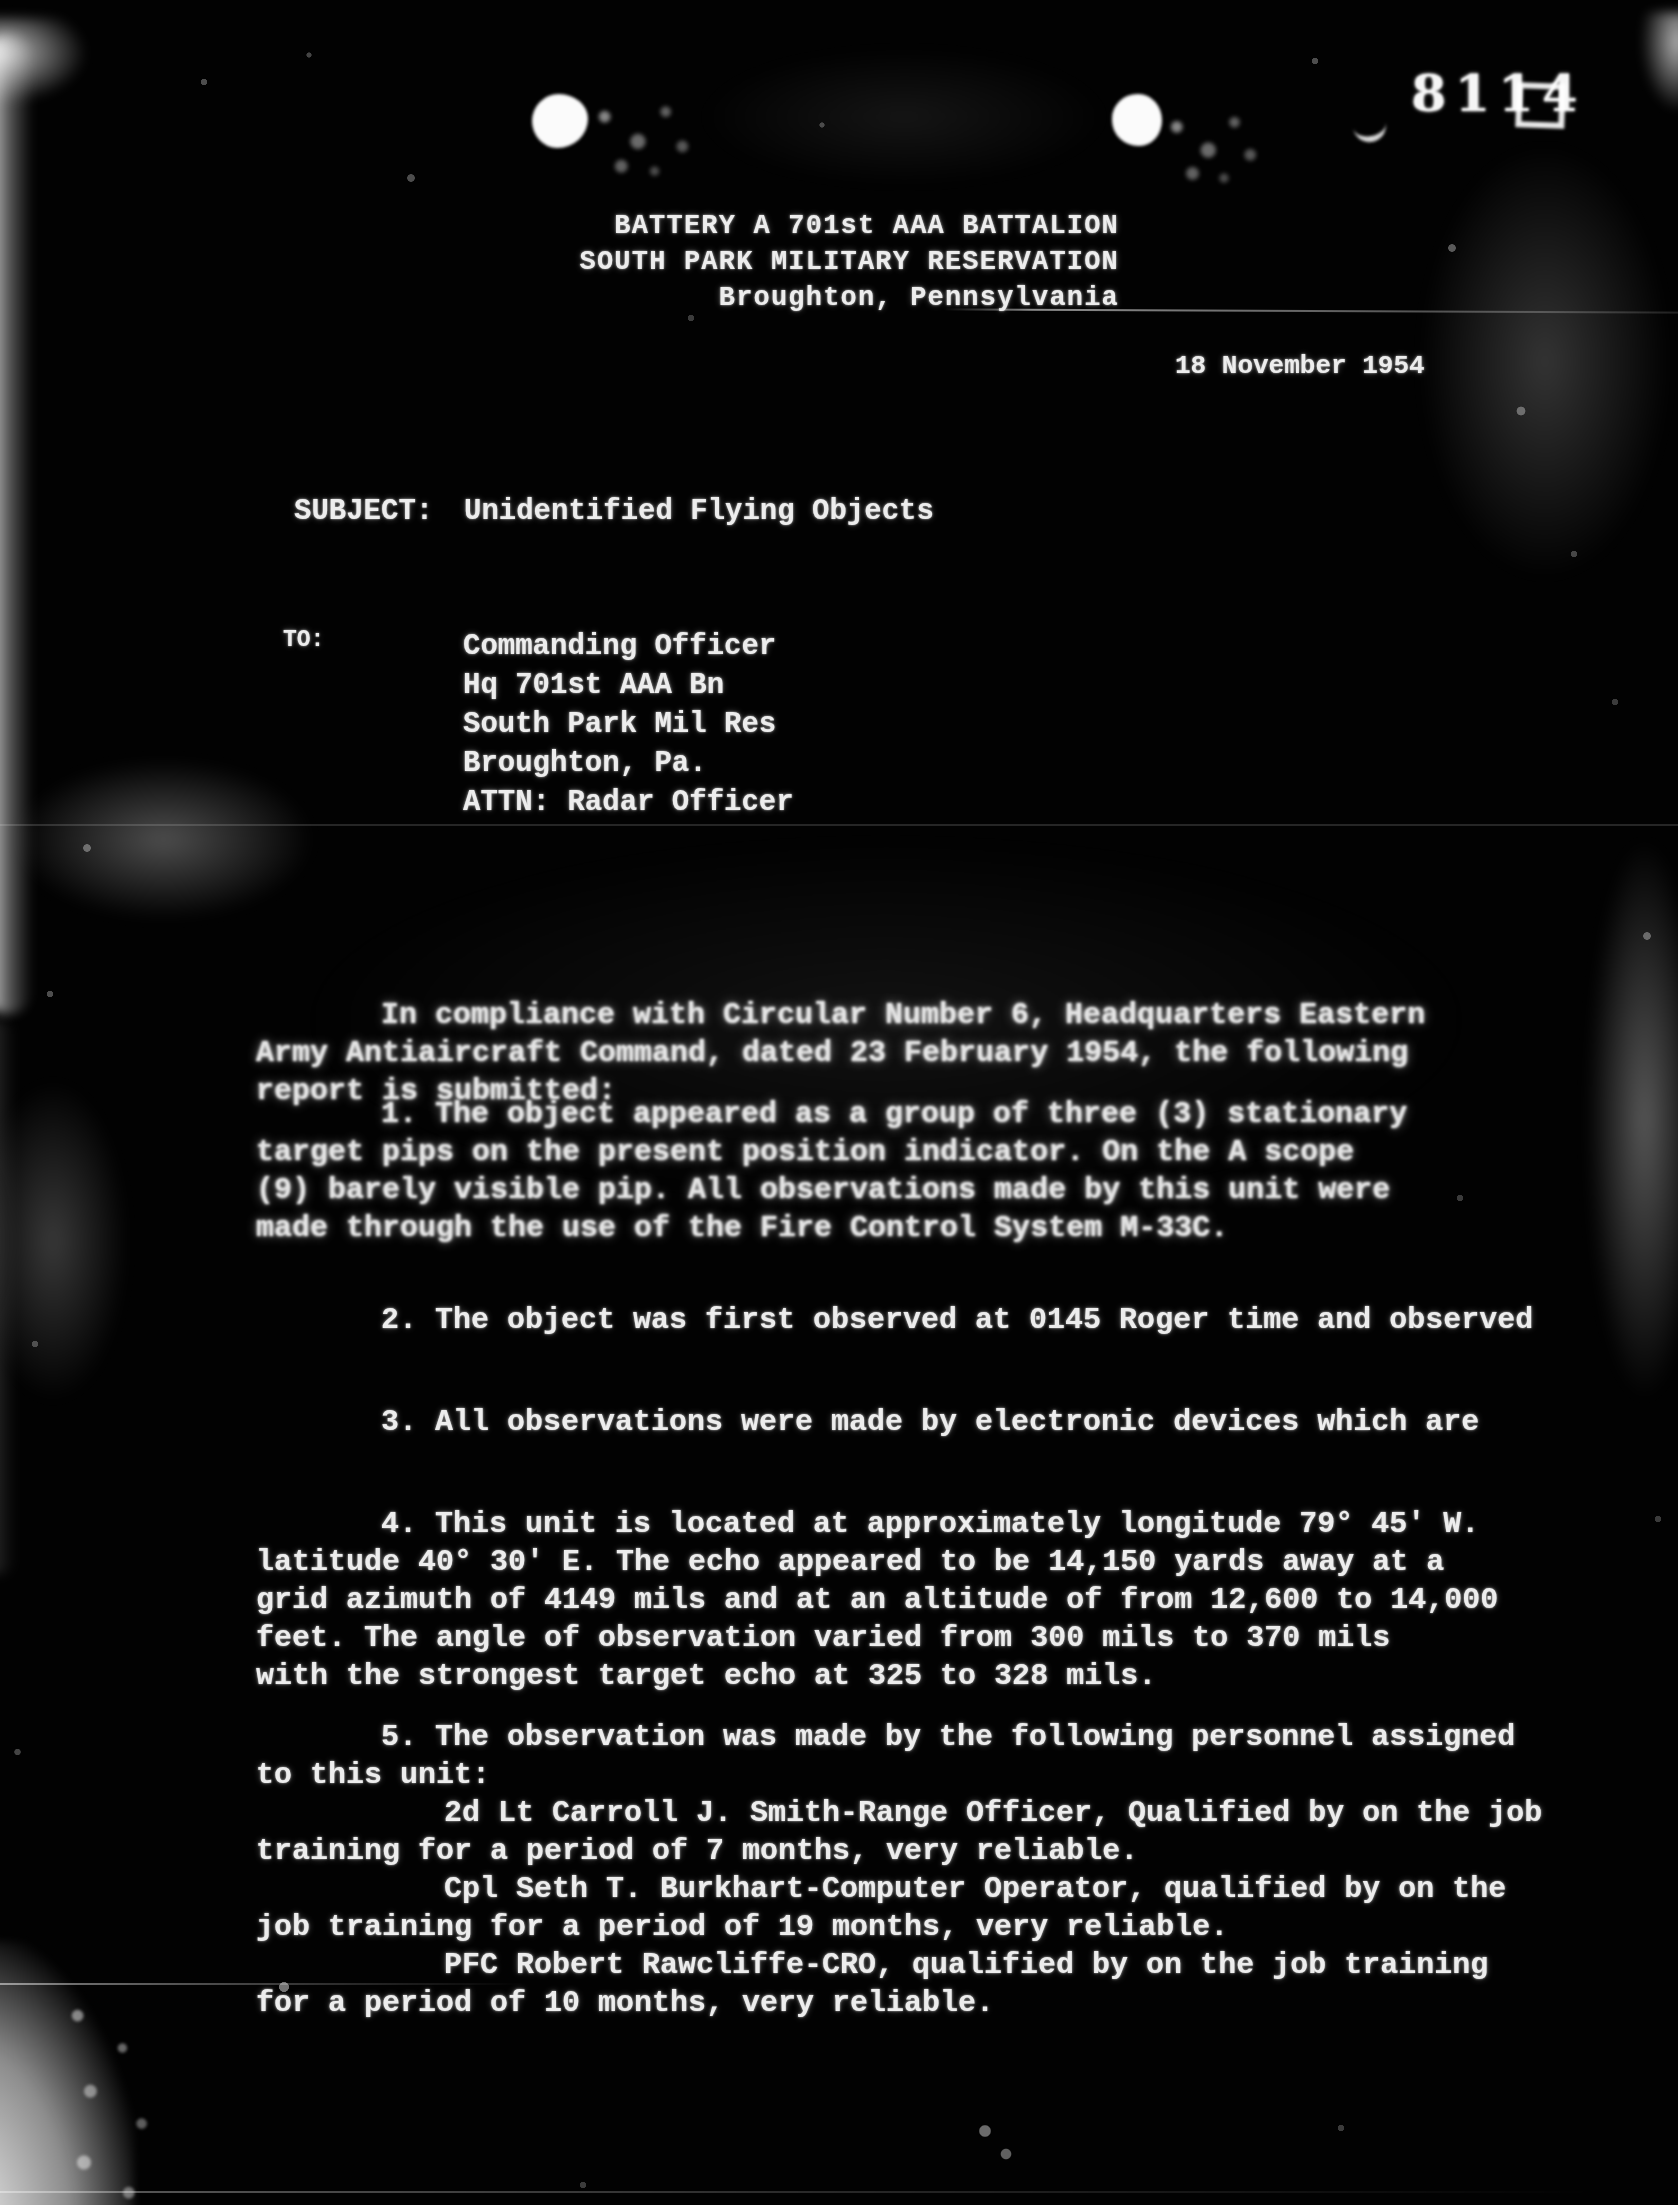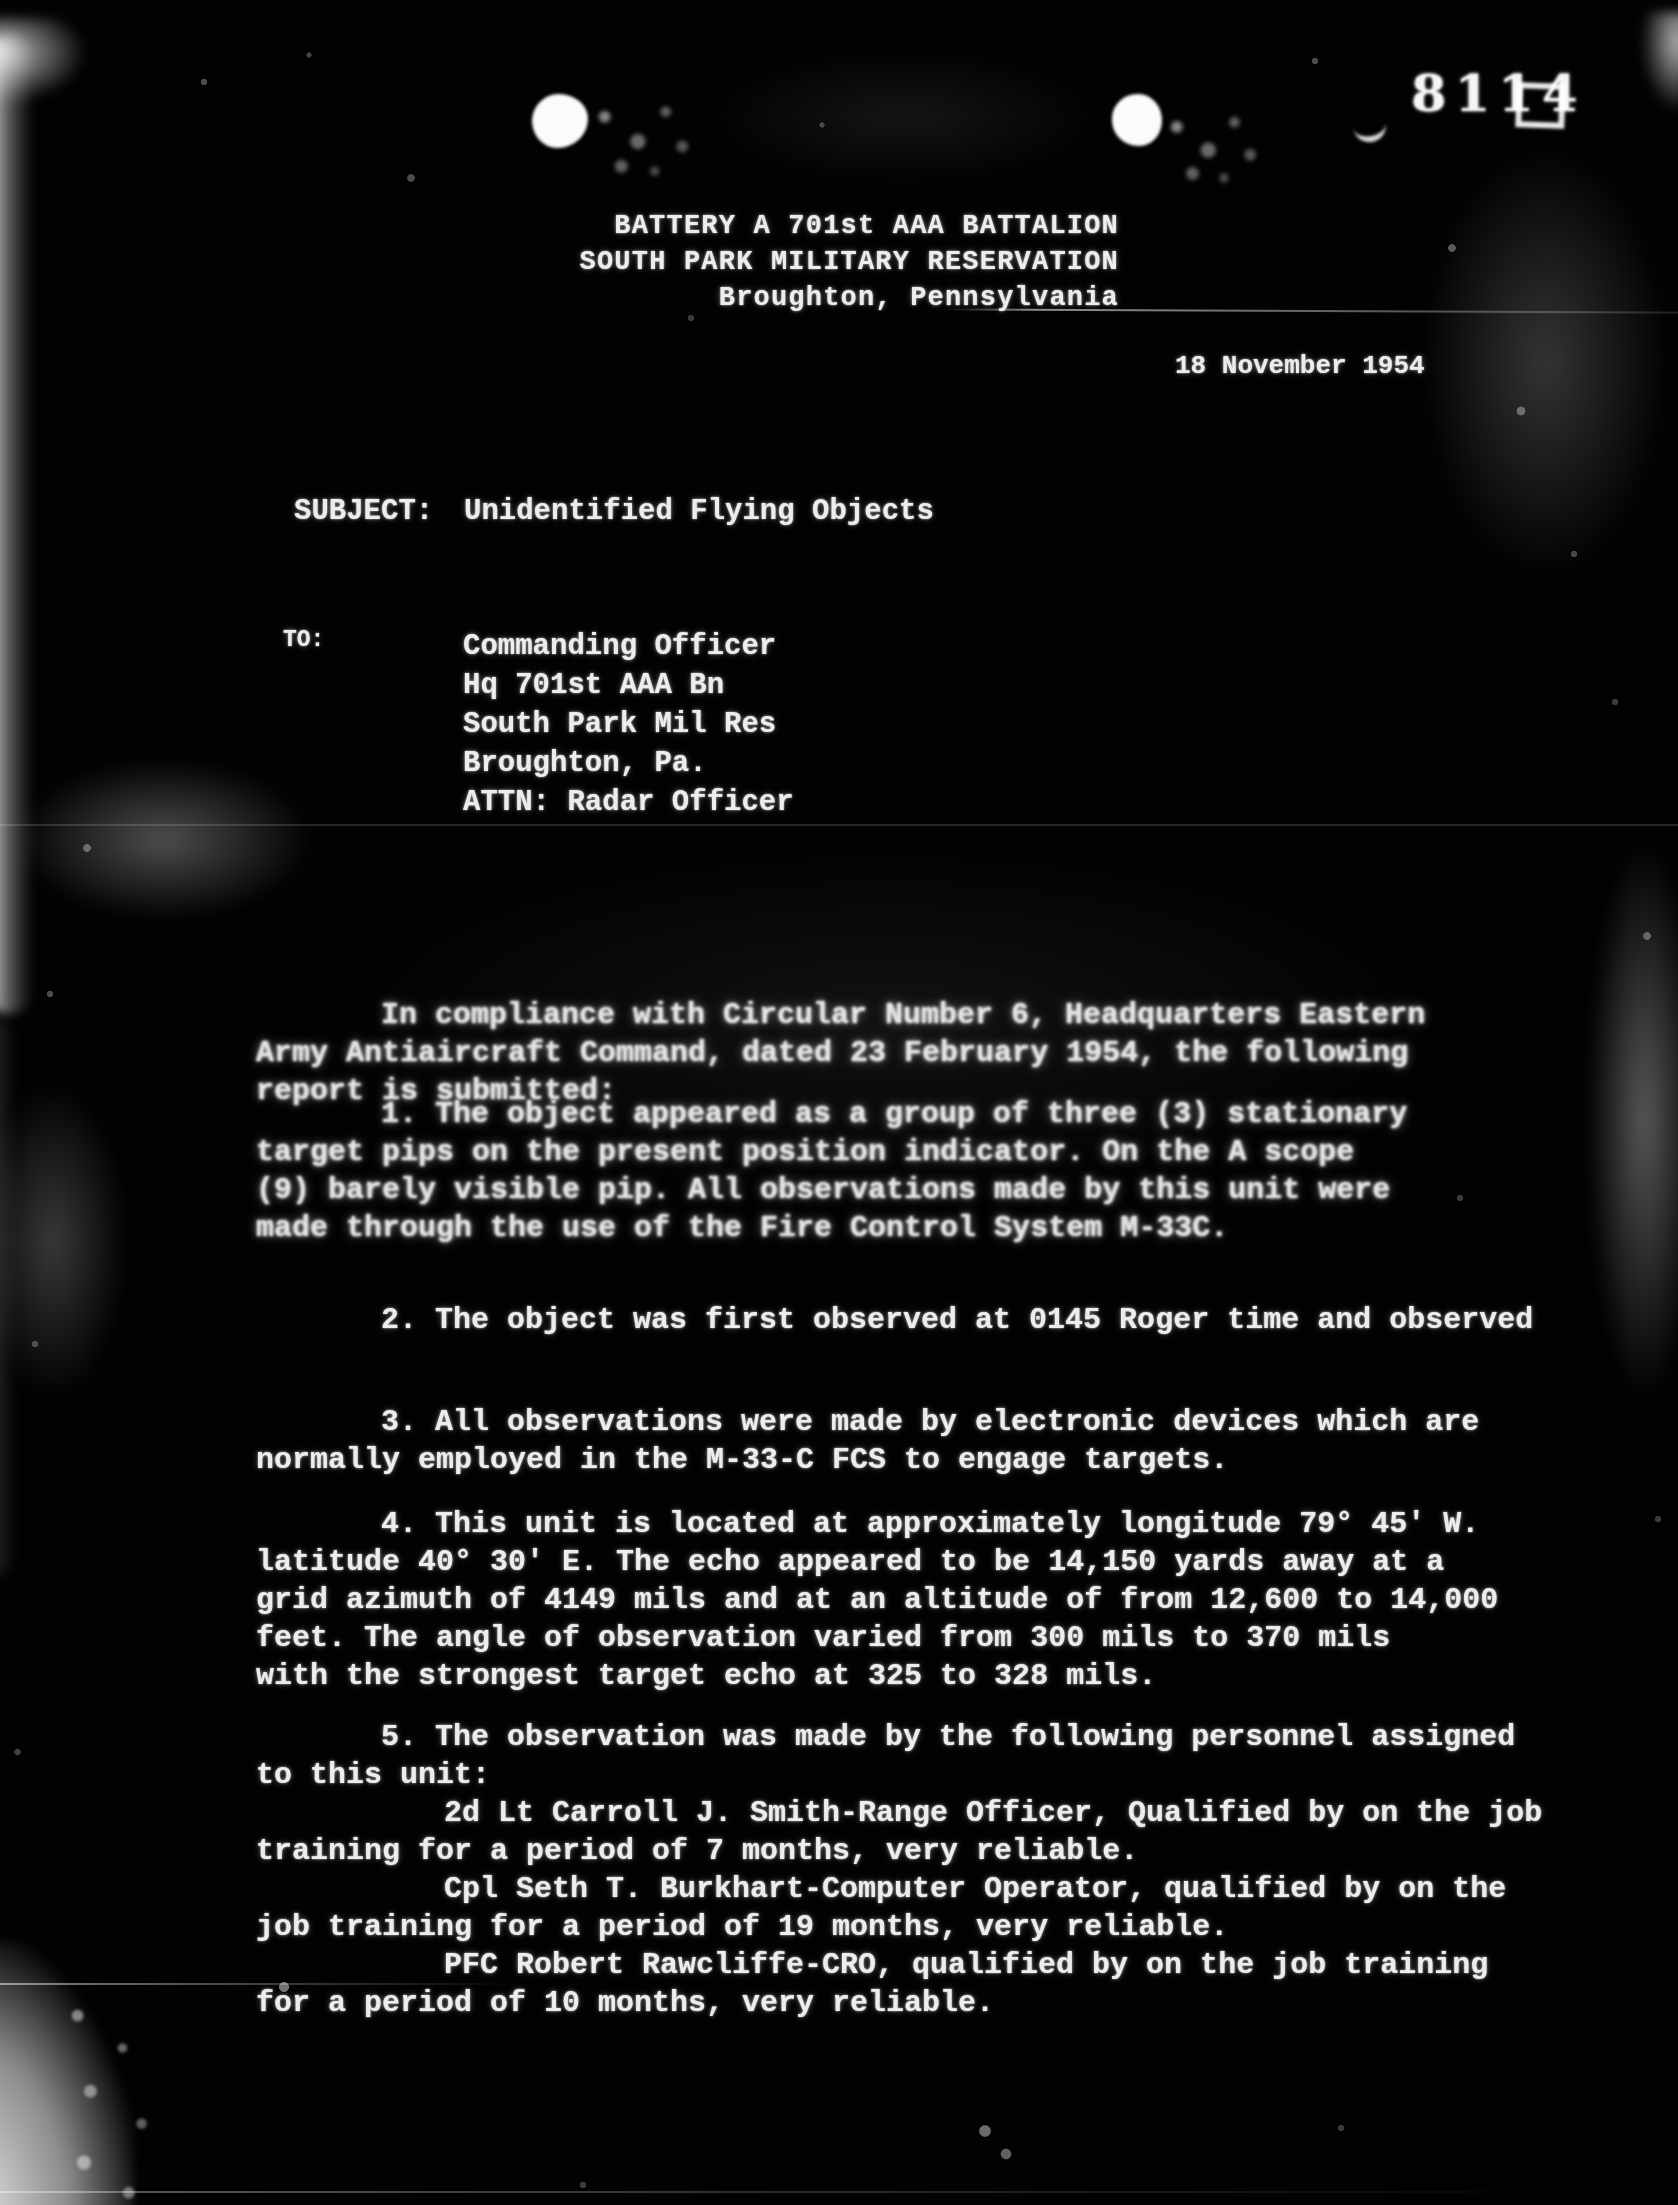--- a/index.html
+++ b/index.html
@@ -206,21 +206,20 @@
     <div>(9) barely visible pip.  All observations made by this unit were</div>
     <div>made through the use of the Fire Control System M-33C.</div>
   </div>
 
   <div class="abs txt para p2">
     <div class="ind1">2.  The object was first observed at 0145 Roger time and observed</div>
   </div>
 
   <div class="abs txt para p3">
     <div class="ind1">3.  All observations were made by electronic devices which are</div>
-    <div>normally employed in the M-33-C FCS to engage targets.</div>
   </div>
 
   <div class="abs txt para p4">
     <div class="ind1">4.  This unit is located at approximately longitude 79° 45' W.</div>
     <div>latitude 40° 30' E.  The echo appeared to be 14,150 yards away at a</div>
     <div>grid azimuth of 4149 mils and at an altitude of from 12,600 to 14,000</div>
     <div>feet.  The angle of observation varied from 300 mils to 370 mils</div>
     <div>with the strongest target echo at 325 to 328 mils.</div>
   </div>
 

